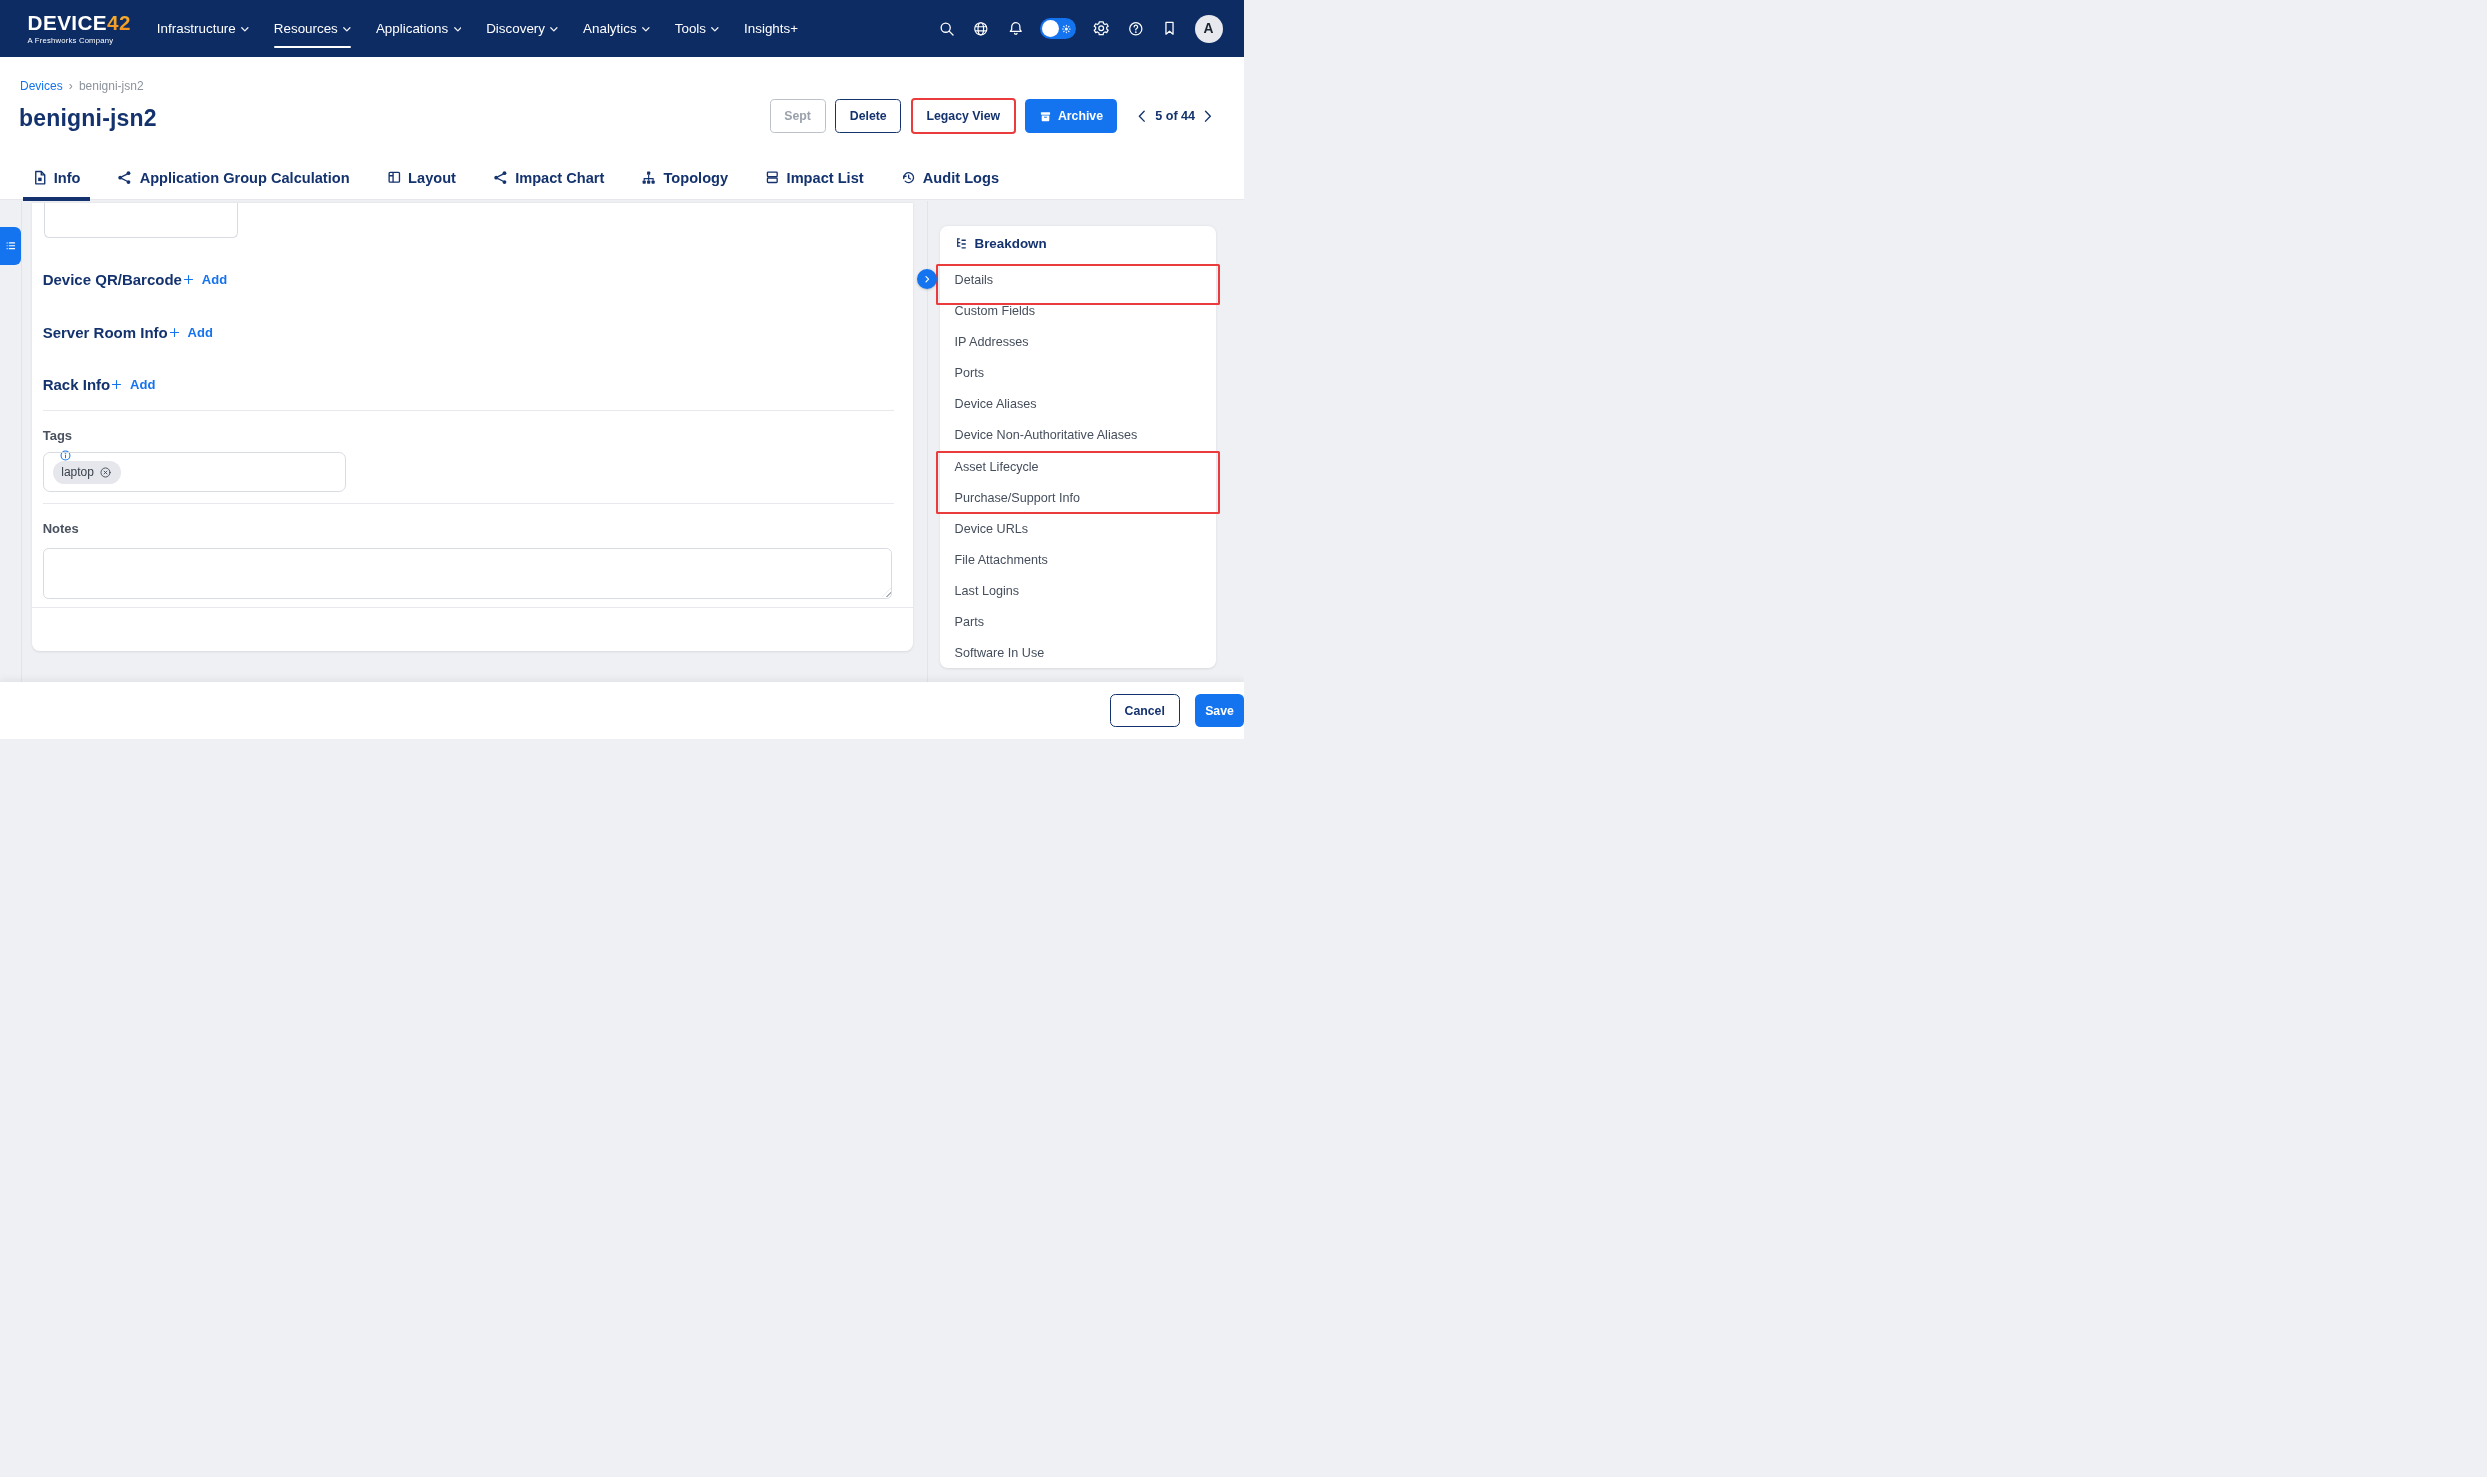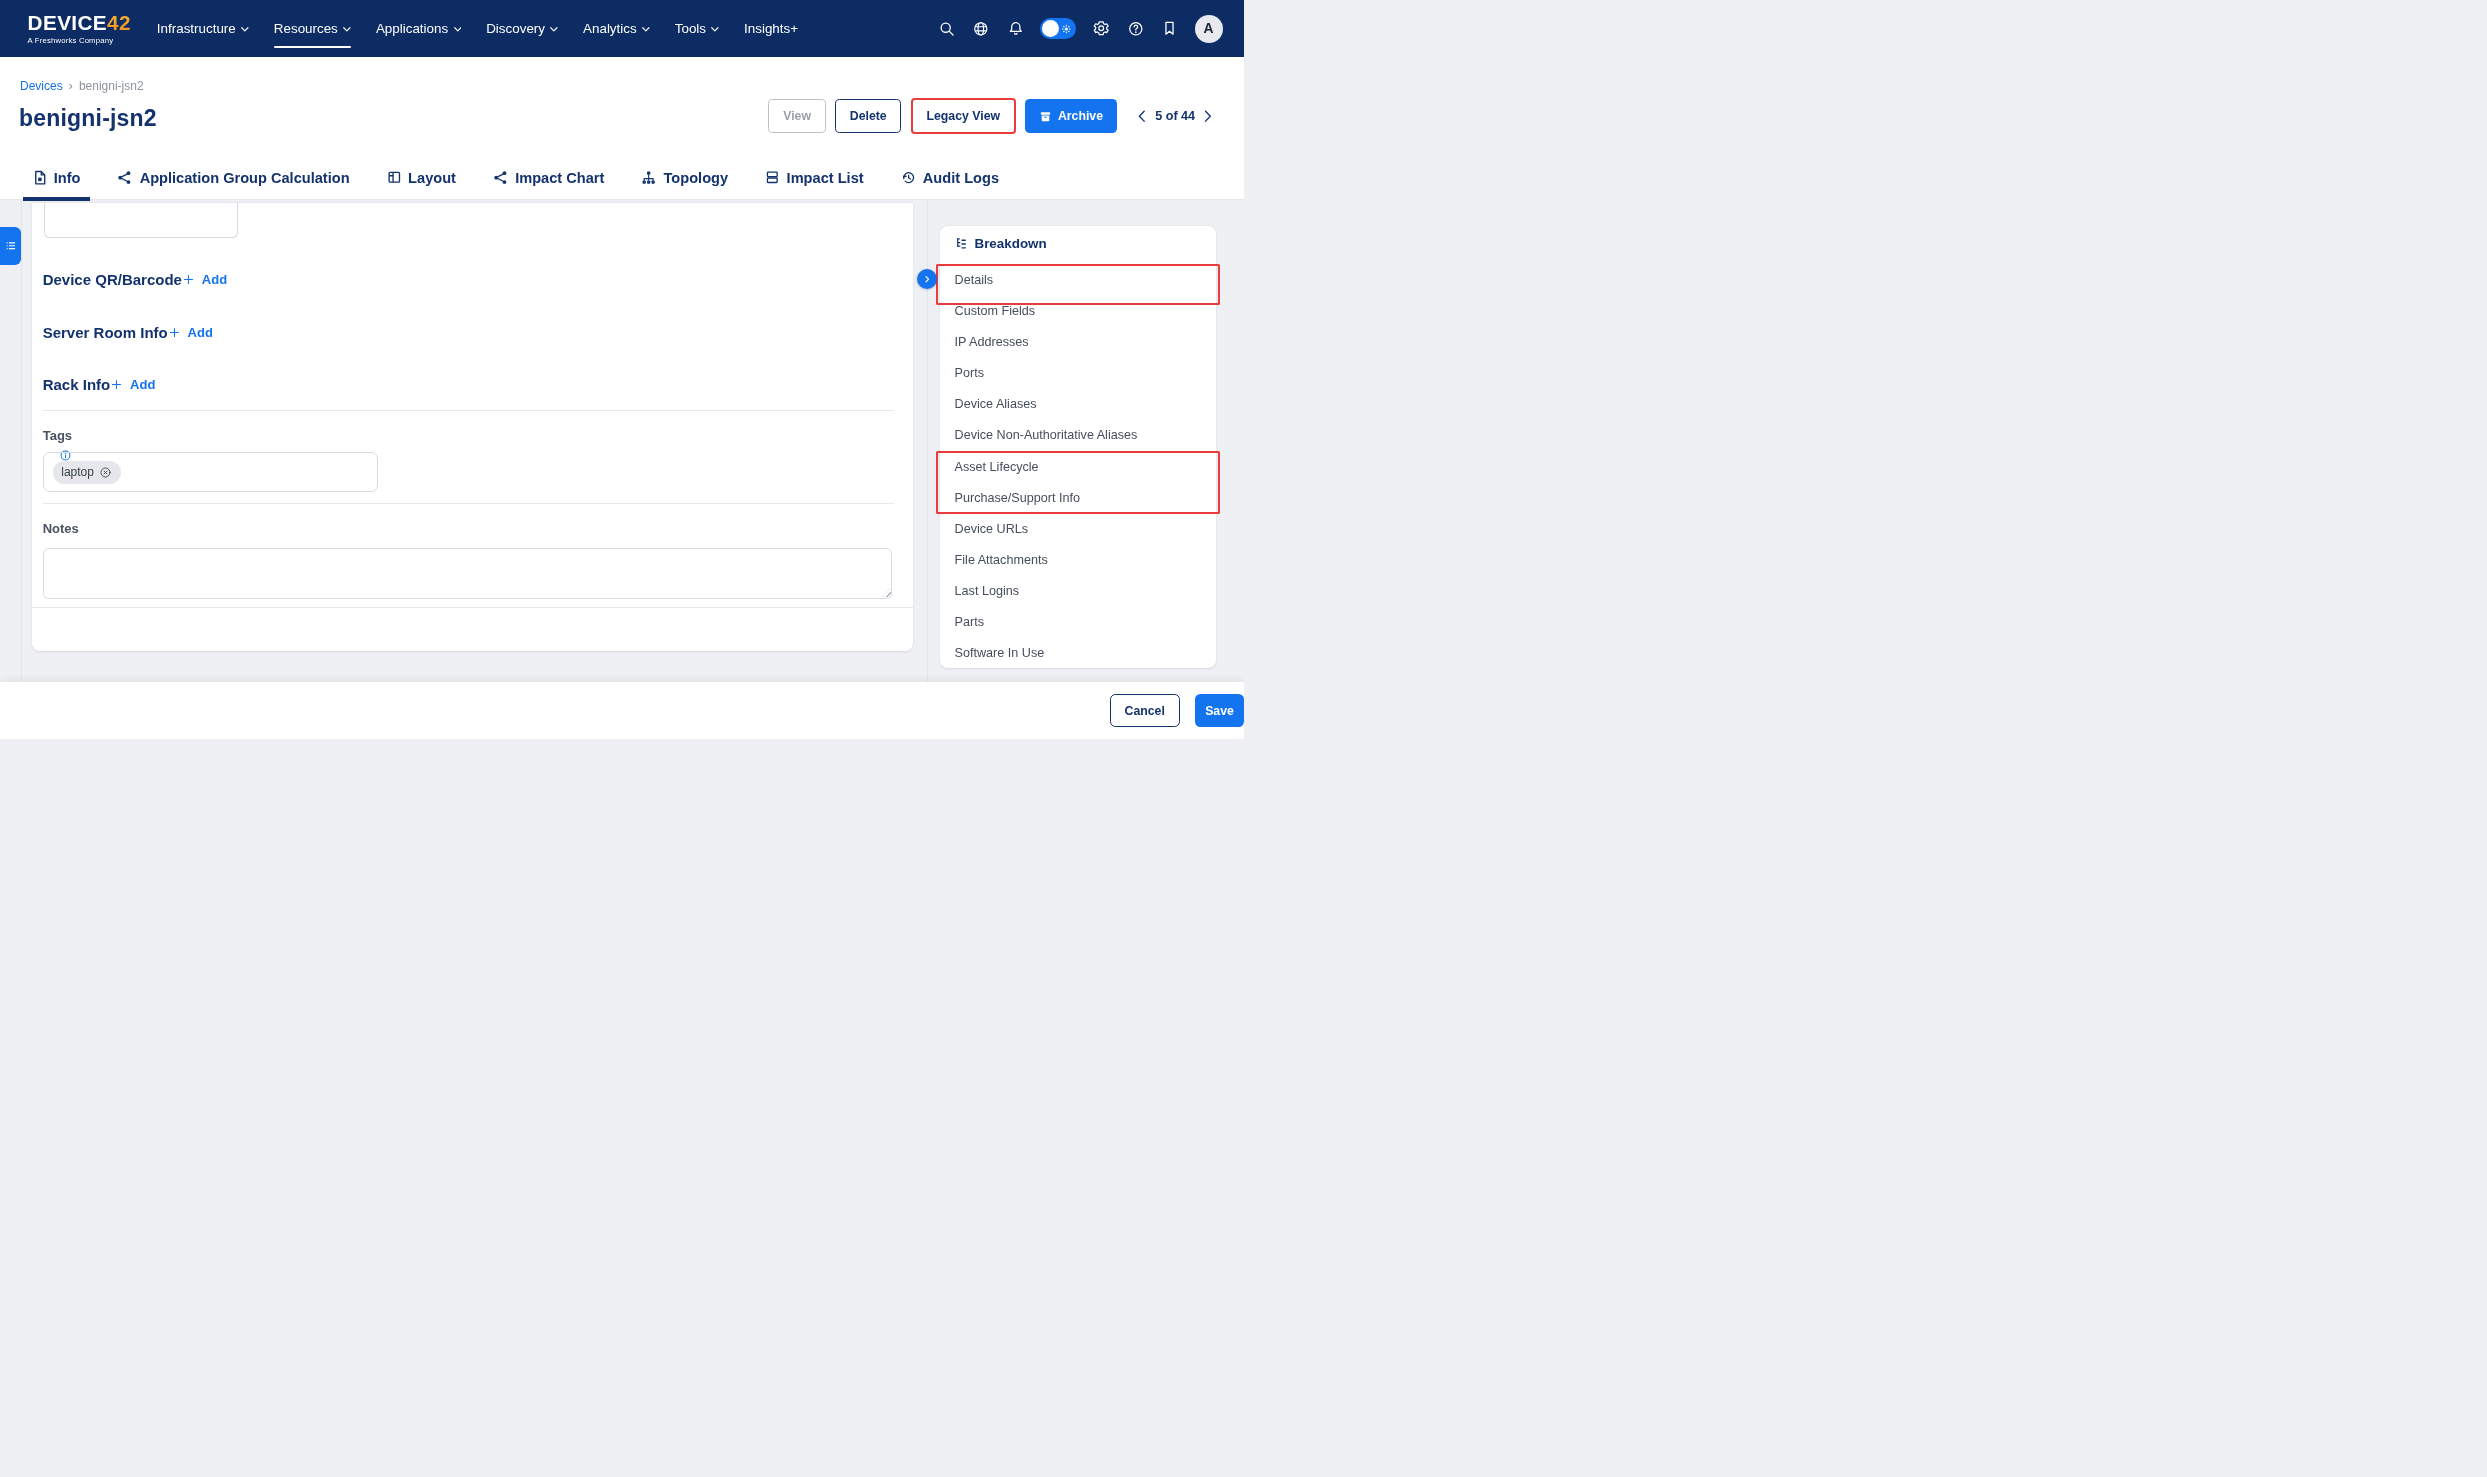--- a/index.html
+++ b/index.html
@@ -72,21 +72,21 @@
   .cut-field { position:absolute; left:11.5px; top:0; width:194px; height:35px;
                border:1.1px solid #d8dce2; border-top:none; border-radius:0 0 5.4px 5.4px; }
   .sec-row { position:absolute; left:10.7px; right:19px; height:23px; display:flex;
              align-items:center; justify-content:flex-start; }
   .sec-title { font-size:15px; font-weight:800; color:#14336e; }
   .add-link { display:flex; align-items:center; gap:6.9px; color:#1473ef; font-size:13px; font-weight:700; cursor:pointer; }
   .hr { position:absolute; height:0.8px; background:#e7e9ed; left:10.7px; right:19px; }
   .field-label { position:absolute; left:10.7px; display:flex; align-items:flex-end; gap:6.1px;
                  font-size:13px; font-weight:600; color:#4a5260;flex-direction:column; }
   .info-ic { color:#1473ef; display:flex; cursor:pointer; }
-  .tags-box { position:absolute; left:10.7px; top:249px; width:335px; height:40px;
+  .tags-box { position:absolute; left:10.7px; top:249px; width:303px; height:40px;
               border:1.1px solid #d8dce2; border-radius:6.9px; display:flex; align-items:center;
               padding:0 9.2px; cursor:text; }
   .chip { display:flex; align-items:center; gap:5.4px; height:23px; padding:0 8.4px; border-radius:12.3px;
           background:#e5e7ec; color:#39414b; font-size:12px; }
   .chip .x { display:flex; color:#39414b; cursor:pointer; }
   .notes-area { position:absolute; left:10.7px; right:20.7px; top:345px; height:51px;
                 border:1.1px solid #d8dce2; border-radius:5.4px; resize:none; outline:none;
                 font-family:inherit; font-size:11.5px; padding:6.1px 7.7px; color:#39414b; }
   .resize-grip { position:absolute; right:22px; top:385px; width:9.2px; height:9.2px; pointer-events:none;
                  background:repeating-linear-gradient(135deg,transparent 0 2.3px,#9aa1ab 2.3px 3.4px); 
@@ -232,21 +232,21 @@
 
   <section class="page-header">
     <div class="breadcrumb">
       <span class="link">Devices</span>
       <span class="sep">›</span>
       <span class="current">benigni-jsn2</span>
     </div>
     <h1 class="page-title">benigni-jsn2</h1>
 
     <div class="actions">
-      <button class="btn btn-edit">View</button>
+      <button class="btn btn-edit">Sept</button>
       <button class="btn btn-delete">Delete</button>
       <span class="red-frame">
         <button class="btn btn-legacy">Legacy View</button>
       </span>
       <button class="btn btn-archive">
         <span>
           <svg width="13" height="13" viewBox="0 0 24 24" fill="currentColor">
               <rect x="3.5" y="4" width="17" height="4.6" rx="1"></rect>
               <path d="M5 10.2h14V19a1.6 1.6 0 0 1-1.6 1.6H6.6A1.6 1.6 0 0 1 5 19zM9.5 12.4h5v1.8h-5z" fill="currentColor"></path>
               <rect x="9.5" y="12.4" width="5" height="1.8" fill="#1473ef"></rect>

